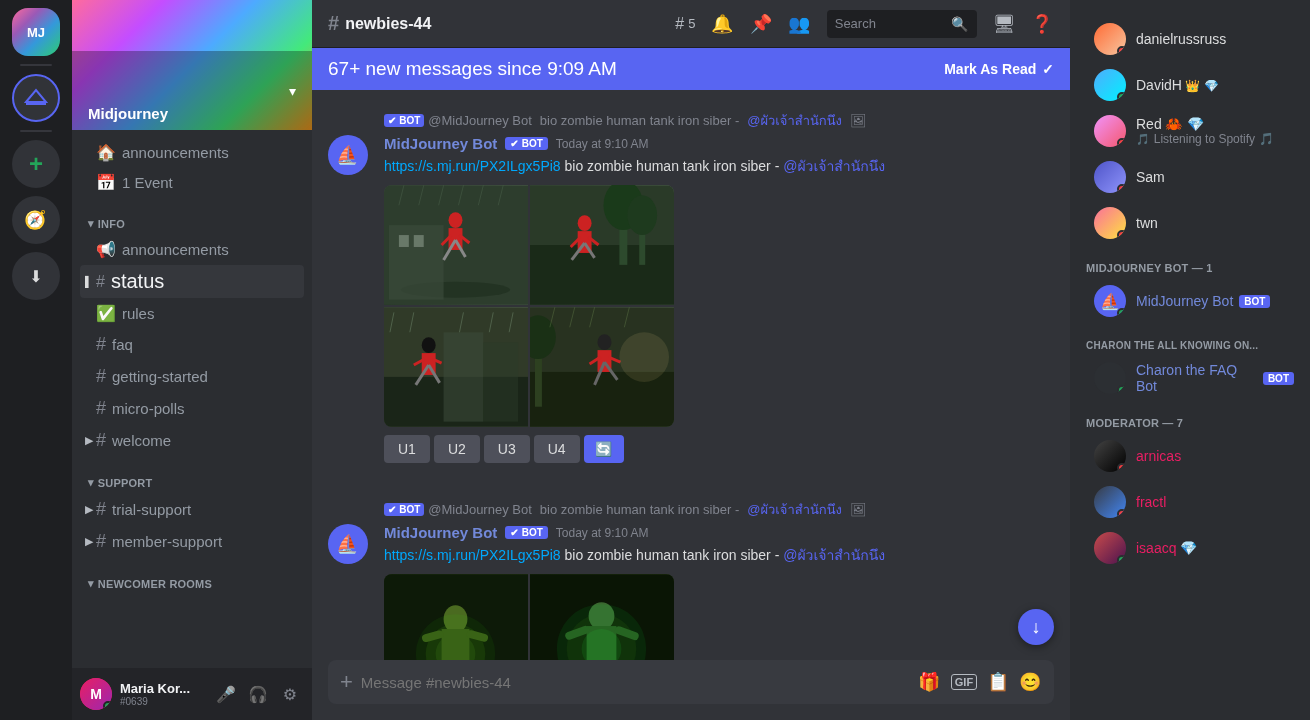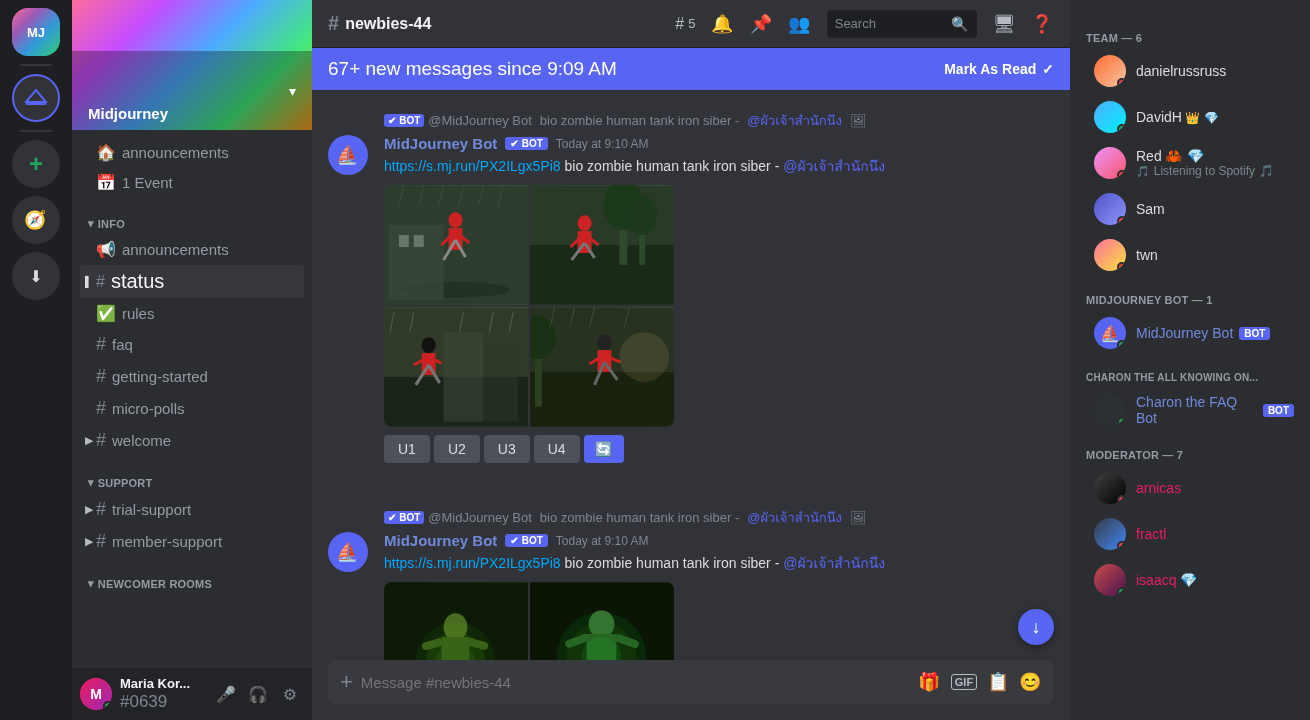--- a/index.html
+++ b/index.html
@@ -36,21 +36,21 @@
     .channel-icon { font-size: 16px; color: #80848e; flex-shrink: 0; }
 
     
     .user-panel {
       height: 52px; background: #232428; display: flex; align-items: center; padding: 0 8px; gap: 8px; flex-shrink: 0;
     }
     .user-avatar { width: 32px; height: 32px; border-radius: 50%; background: #5865f2; overflow: hidden; position: relative; flex-shrink: 0; }
     .status-dot { width: 10px; height: 10px; background: #23a559; border-radius: 50%; position: absolute; bottom: -1px; right: -1px; border: 2px solid #232428; }
     .user-info { flex: 1; }
     .user-name { font-size: 13px; font-weight: 700; color: #f2f3f5; line-height: 1.2; }
-    .user-tag { font-size: 17px; color: #80848e; }
+    .user-tag { font-size: 10px; color: #80848e; }
     .user-controls { display: flex; gap: 4px; }
     .user-control-btn { width: 28px; height: 28px; display: flex; align-items: center; justify-content: center; border-radius: 4px; cursor: pointer; color: #80848e; font-size: 16px; }
     .chat-header {
       height: 48px; padding: 0 16px; display: flex; align-items: center; gap: 8px; border-bottom: 1px solid #1e1f22; flex-shrink: 0;
     }
     .chat-header-channel { font-weight: 700; font-size: 16px; color: #f2f3f5; display: flex; align-items: center; gap: 6px; }
     .chat-header-hash { color: #80848e; font-size: 20px; }
     .chat-header-icons { margin-left: auto; display: flex; align-items: center; gap: 16px; }
     .header-icon { color: #b5bac1; cursor: pointer; font-size: 18px; }
     .search-box {
@@ -60,21 +60,21 @@
     .search-icon-box { color: #80848e; font-size: 14px; }
 
     
     .new-messages-banner {
       background: #5865f2; padding: 10px 16px; display: flex; align-items: center; justify-content: space-between; flex-shrink: 0; cursor: pointer;
     }
     .new-messages-text { font-size: 19px; color: #fff; font-weight: 500; }
     .mark-as-read { font-size: 14px; color: #fff; font-weight: 700; display: flex; align-items: center; gap: 6px; }
 
     
-    .messages-area { flex: 1; overflow-y: auto; padding: 16px; display: flex; flex-direction: column; gap: 12px; }
+    .messages-area { flex: 1; overflow-y: auto; padding: 16px; display: flex; flex-direction: column; gap: 4px; }
     .messages-area::-webkit-scrollbar { width: 8px; }
     .messages-area::-webkit-scrollbar-thumb { background: #1a1b1e; border-radius: 4px; }
 
     .message-group { display: flex; gap: 16px; margin-bottom: 8px; }
     .message-avatar { width: 40px; height: 40px; border-radius: 50%; background: #5865f2; flex-shrink: 0; overflow: hidden; }
     .message-content { flex: 1; min-width: 0; }
     .message-header { display: flex; align-items: center; gap: 8px; margin-bottom: 4px; }
     .message-author { font-weight: 700; font-size: 15px; color: #f2f3f5; }
     .message-author.bot-name { color: #7289da; }
     .bot-badge {
@@ -548,21 +548,20 @@
         <div class="gif-btn">GIF</div>
         <div class="input-action-icon" title="Sticker">📋</div>
         <div class="input-action-icon" title="Emoji">😊</div>
       </div>
     </div>
   </div>
 </div>
 
 <div class="member-sidebar">
 
-  <div class="member-category">TEAM — 6</div>
 
   <div class="member-item">
     <div class="member-avatar member-avatar-1 relative">
       <div class="member-status dnd"></div>
     </div>
     <div class="member-info">
       <div class="member-name">danielrussruss</div>
     </div>
   </div>
 

